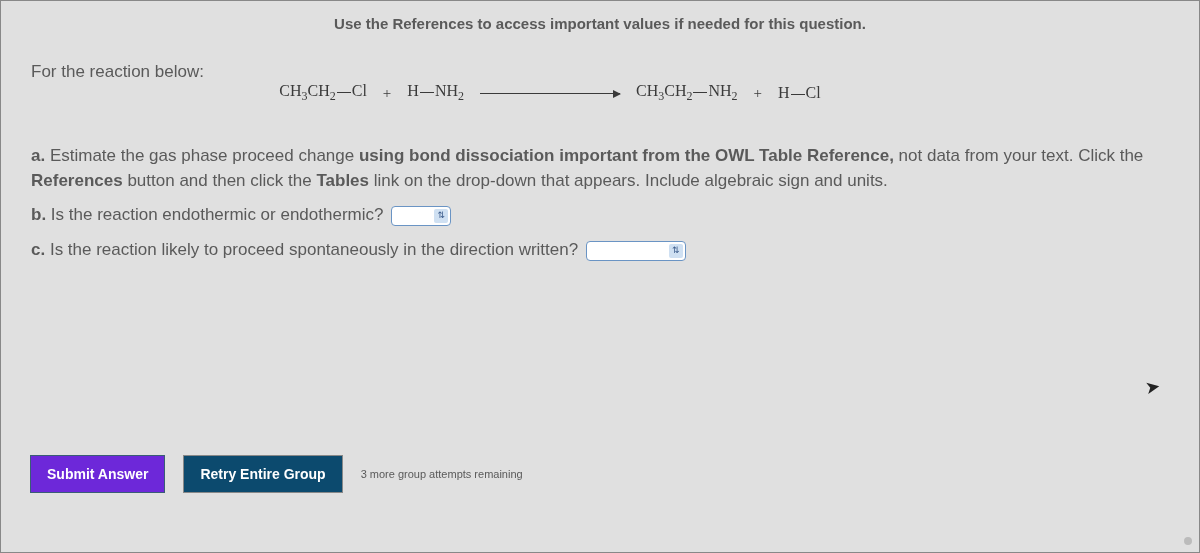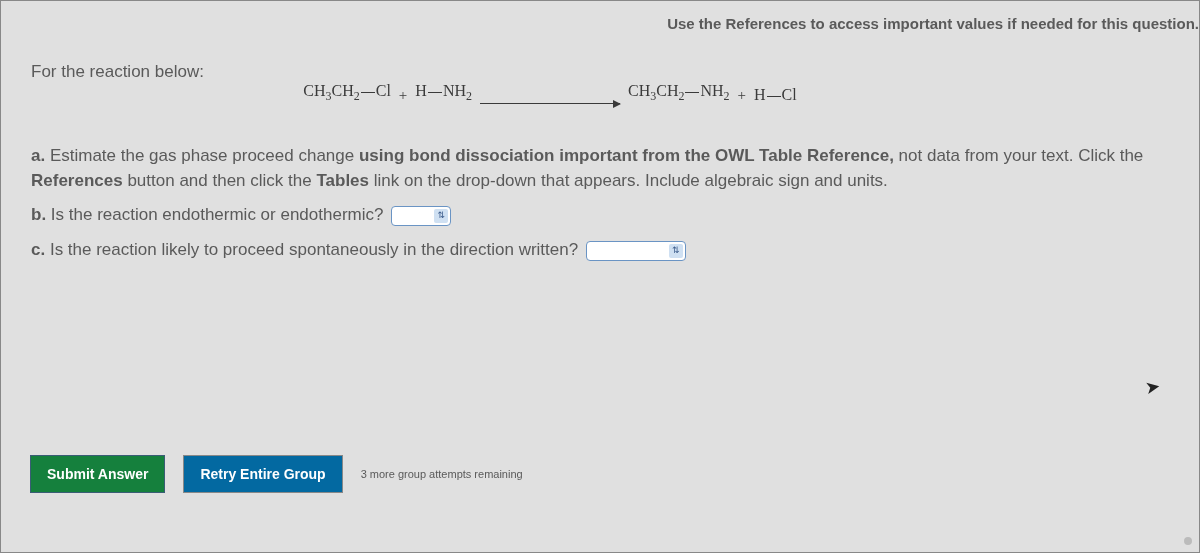--- a/index.html
+++ b/index.html
@@ -11,38 +11,38 @@
       position: relative;
       overflow: hidden;
     }
     .container {
       border: 1px solid #888;
       height: 553px;
       padding: 0;
       background: #e0e0e0;
     }
     .hint {
-      text-align: right;
+      text-align: center;
       color: #5a5a5a;
       font-weight: bold;
       font-size: 15px;
       padding: 14px 0 30px 0;
     }
     .content {
       padding: 0 30px;
       color: #5a5a5a;
     }
     .intro {
       font-size: 17px;
     }
     .reaction {
       display: flex;
-      align-items: flex-end;
+      align-items: center;
       justify-content: center;
-      gap: 8px;
+      gap: 16px;
       font-family: "Times New Roman", serif;
       font-size: 16px;
       color: #3a3a3a;
       margin-bottom: 40px;
       padding-left: 100px;
       padding-right: 200px;
     }
     .reaction .mol { white-space: nowrap; }
     .reaction .plus { font-size: 15px; }
     .reaction .arrow {
@@ -112,26 +112,26 @@
     }
     .btn {
       border: 1px solid #888;
       padding: 10px 16px;
       font-size: 14px;
       font-weight: bold;
       cursor: pointer;
       font-family: Arial, sans-serif;
     }
     .btn.submit {
-      background: #15803d;
+      background: #6d28d9;
       color: #fff;
       border-color: #3a5d75;
     }
     .btn.retry {
-      background: #0369a1;
+      background: #0c4a6e;
       color: #fff;
       border-color: #888;
     }
     .attempts {
       color: #5a5a5a;
       font-size: 11px;
     }
     .cursor {
       position: absolute;
       right: 40px;

